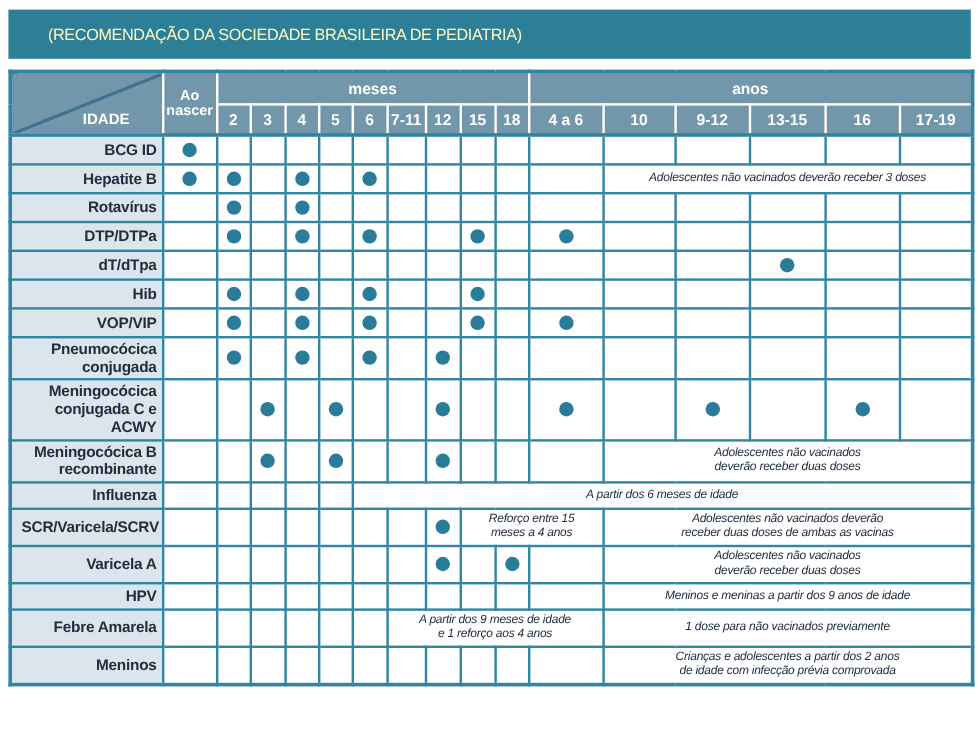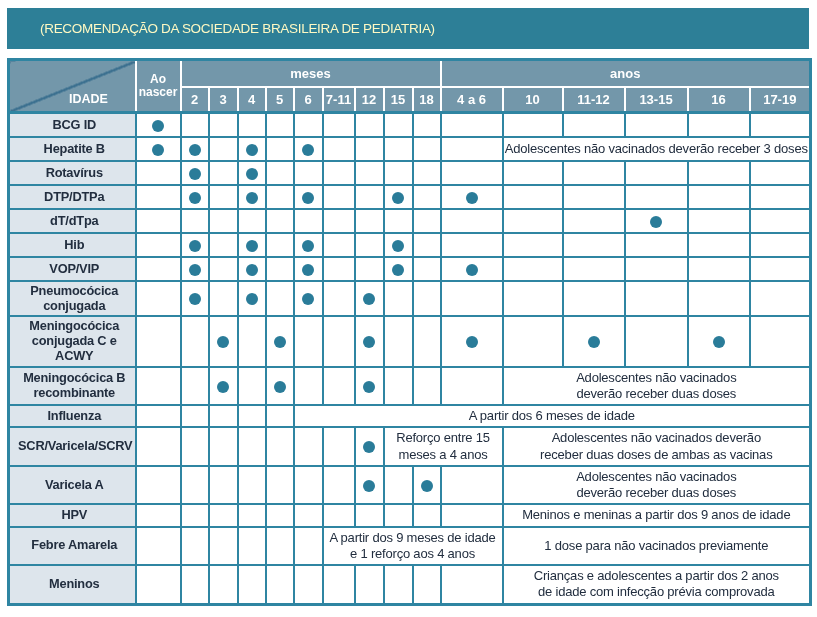--- a/index.html
+++ b/index.html
@@ -35,31 +35,31 @@
   thead th.agecol{ height:26px; }
   thead th.diag{
     position:relative;
     background-image:linear-gradient(to bottom right,
       transparent calc(50% - 1.3px), #3d7190 calc(50% - 1.3px),
       #3d7190 calc(50% + 1.3px), transparent calc(50% + 1.3px));
   }
   thead th.diag span{ position:absolute; left:59px; bottom:5px; font-size:12.5px; }
   thead th.aonascer{ font-size:12px; line-height:1.1; padding:0 2px; }
   tbody th.rowlabel{
-    background:var(--label-bg); color:var(--dark); text-align:center;
+    background:var(--label-bg); color:var(--dark); text-align:right;
     font-size:12.8px; font-weight:bold; padding:2px 4px 2px 8px;
     border:2px solid var(--grid); line-height:1.15; letter-spacing:-0.2px;margin-top:23px;
   }
   tbody td{
     border:2px solid var(--grid); background:#fff; text-align:center;
     vertical-align:middle; height:22px; padding:2px 1px;
   }
   tbody td.note{
-    font-size:13px; color:var(--dark); white-space:pre-line;
-    line-height:1.25; font-weight:normal; letter-spacing:-0.2px;
+    font-size:10px; color:var(--dark); white-space:pre-line;
+    line-height:1.25; font-weight:normal; letter-spacing:-0.2px;font-style:italic;
   }
   .dot{
     display:inline-block; width:12px; height:12px; border-radius:50%;
     background:var(--dot); vertical-align:middle;
   }
 </style>
 </head>
 <body>
 
 <div class="page">
@@ -102,21 +102,21 @@
           <th class="agecol">3</th>
           <th class="agecol">4</th>
           <th class="agecol">5</th>
           <th class="agecol">6</th>
           <th class="agecol">7-11</th>
           <th class="agecol">12</th>
           <th class="agecol">15</th>
           <th class="agecol">18</th>
           <th class="agecol">4 a 6</th>
           <th class="agecol">10</th>
-          <th class="agecol">11-12</th>
+          <th class="agecol">9-12</th>
           <th class="agecol">13-15</th>
           <th class="agecol">16</th>
           <th class="agecol">17-19</th>
         </tr>
     </thead>
     <tbody id="cal-body">
         <tr>
           <th class="rowlabel">BCG ID</th>
           <td><span class="dot"></span></td>
           <td></td>

